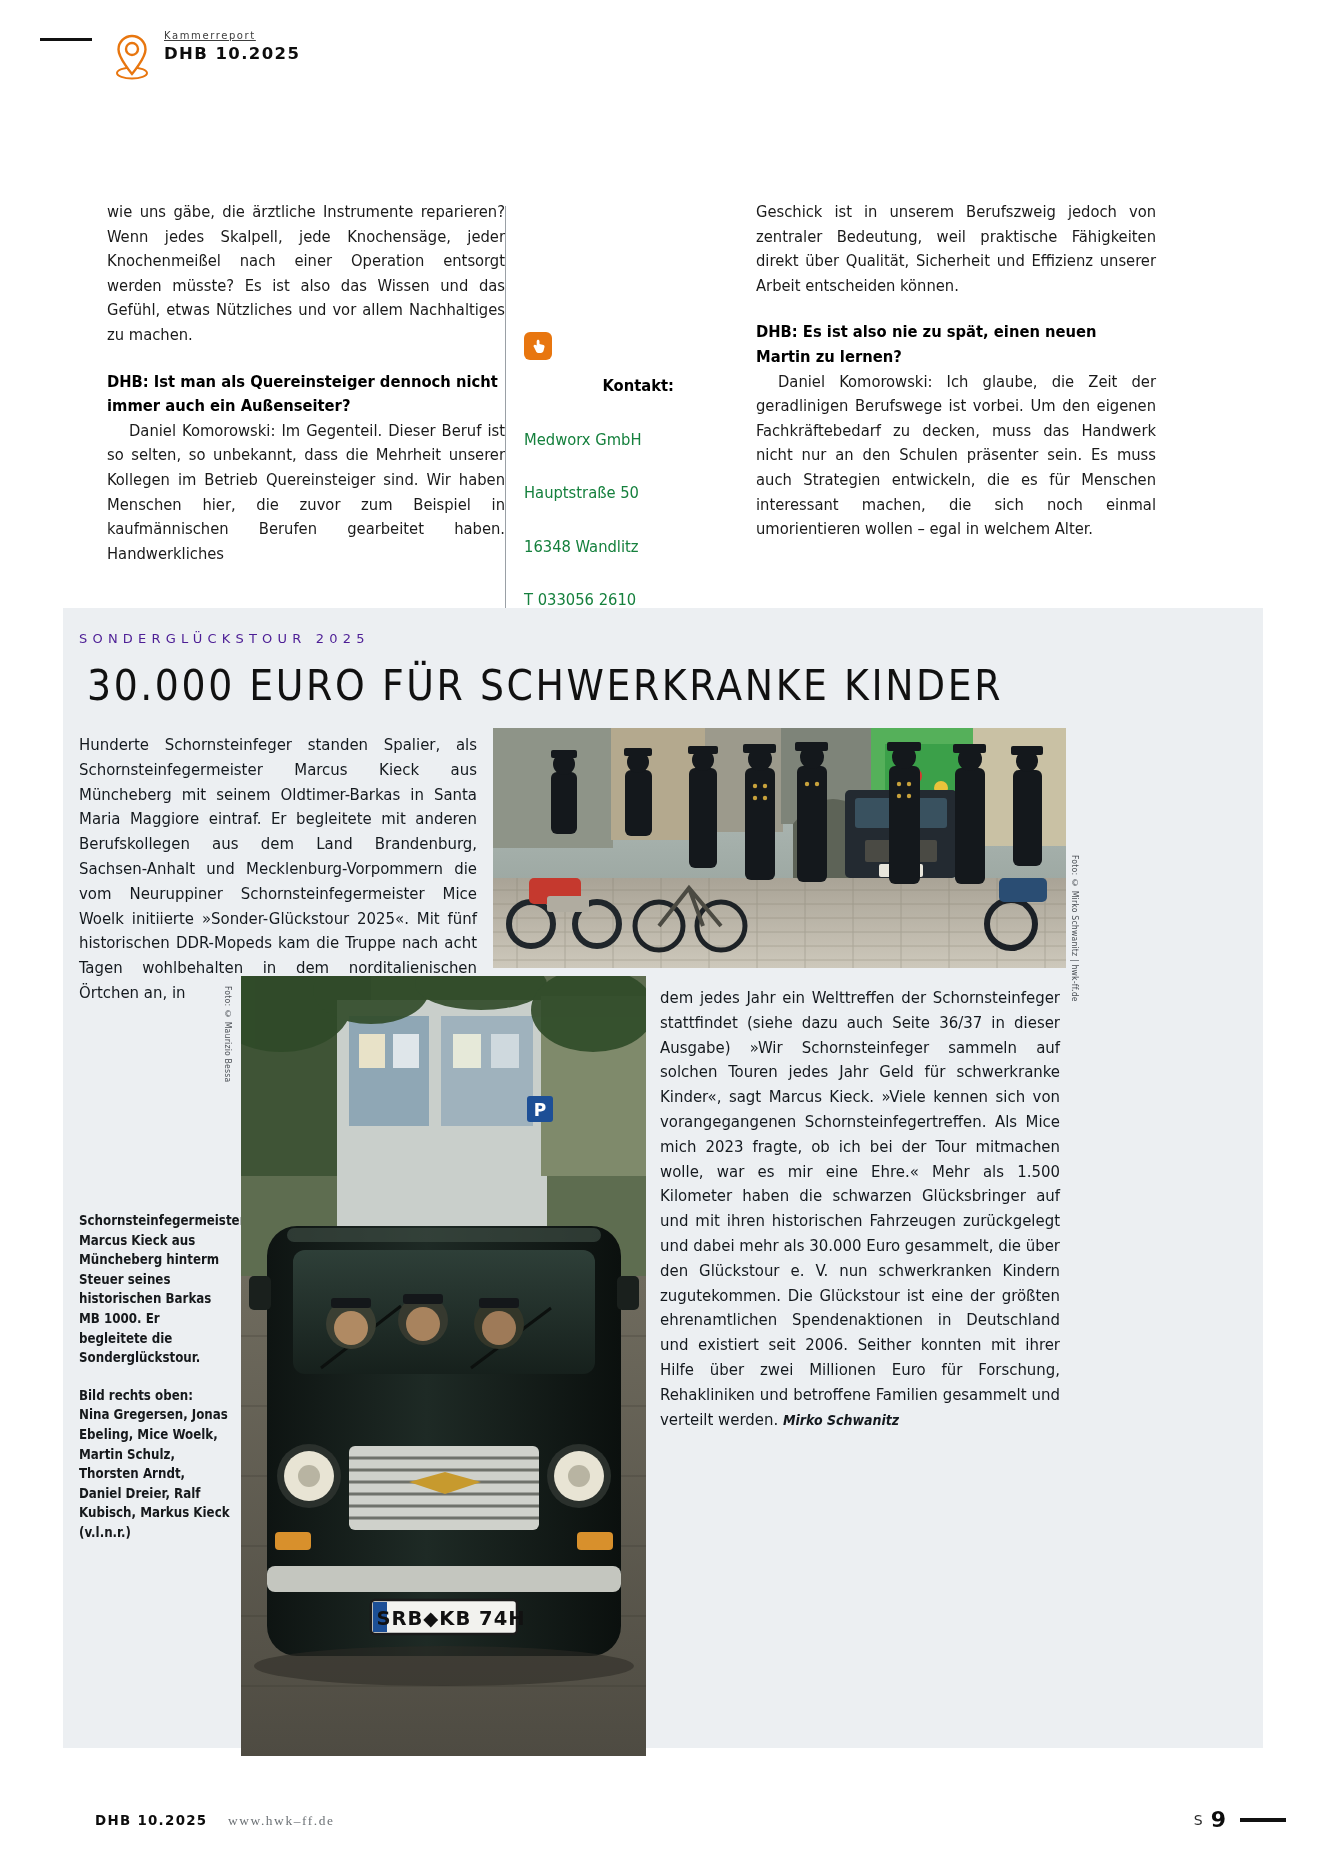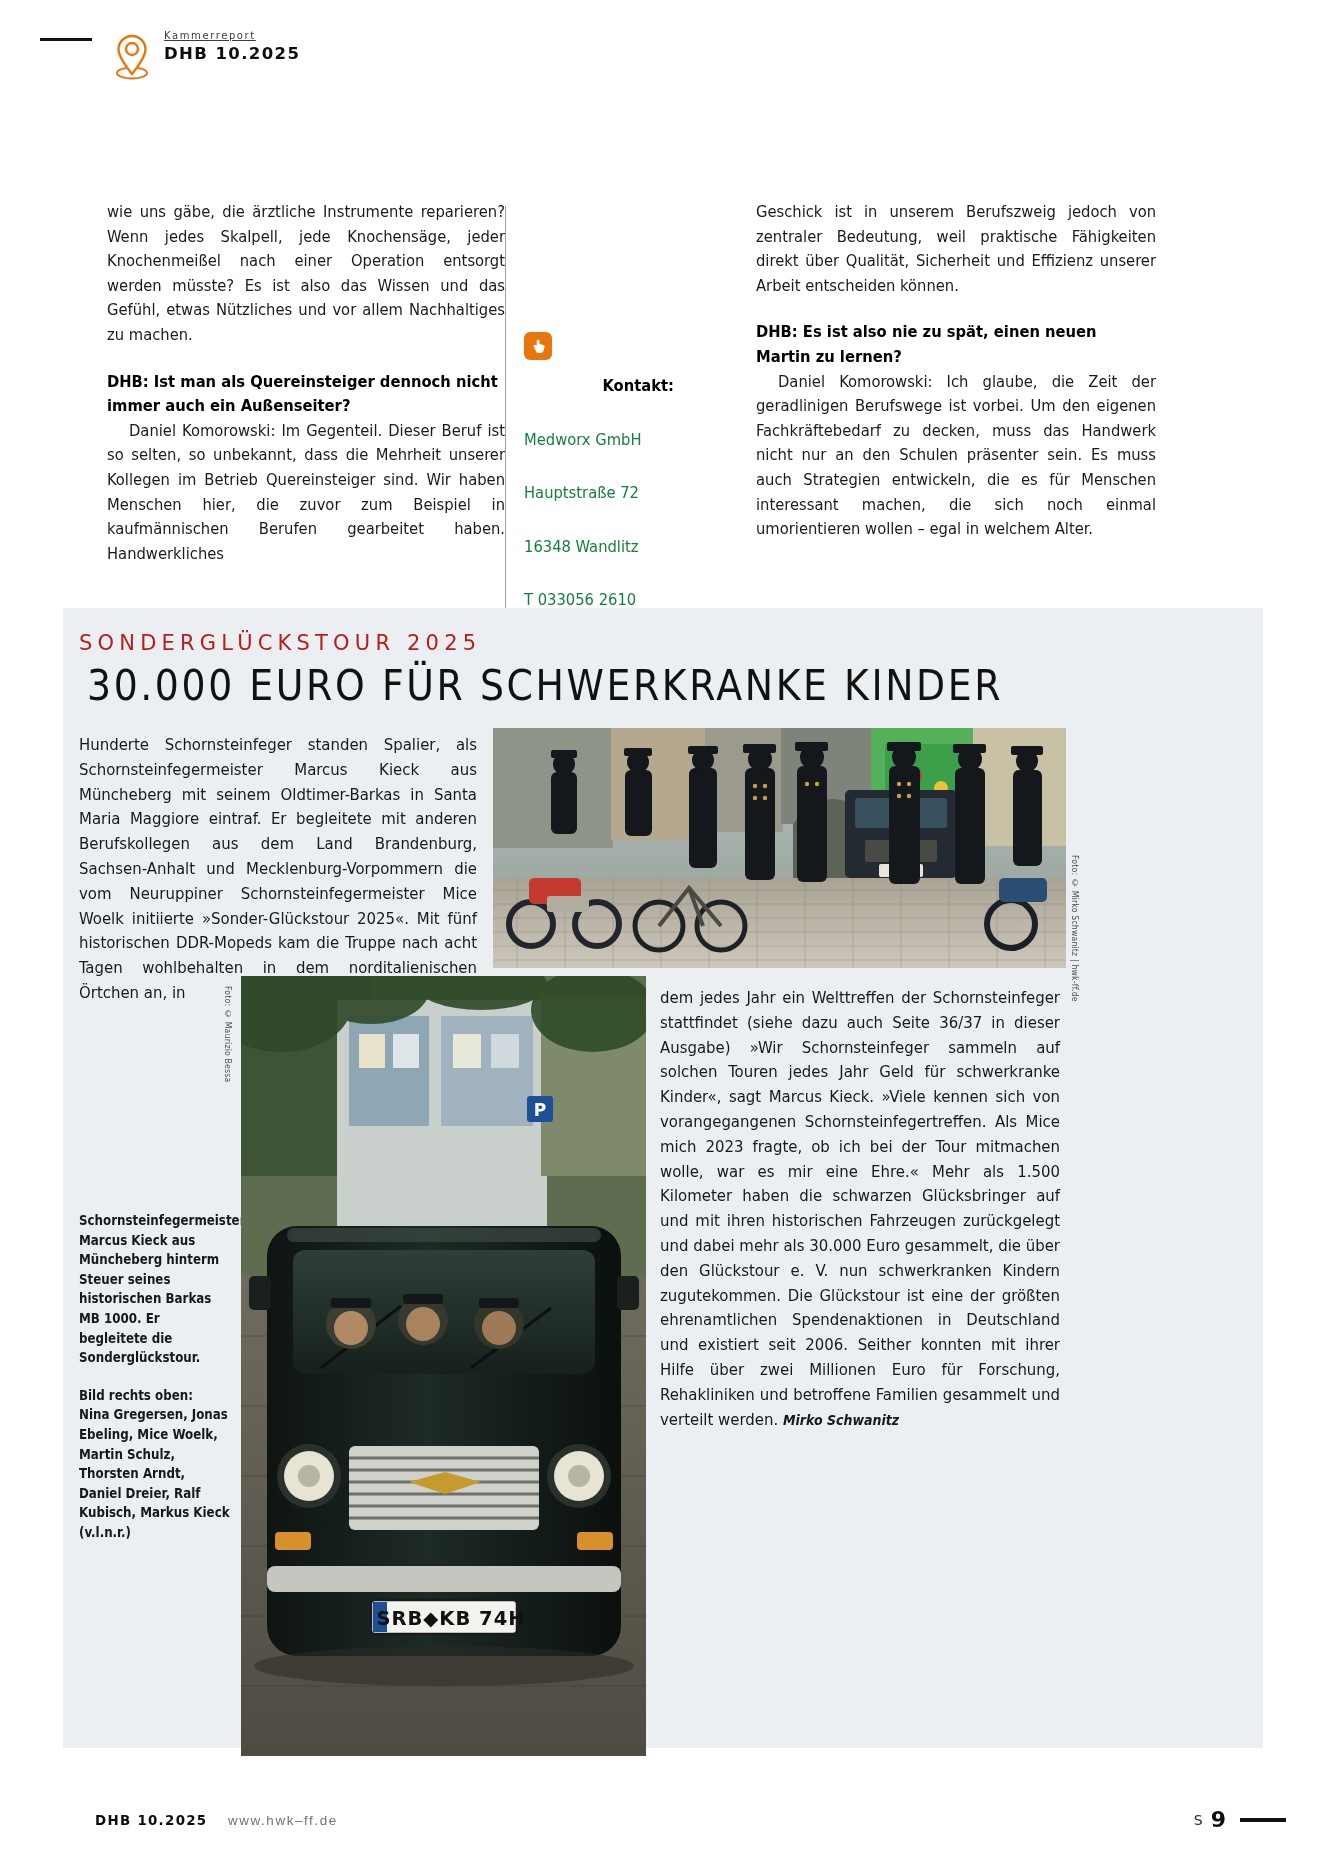--- a/index.html
+++ b/index.html
@@ -121,23 +121,23 @@
     width: 1200px;
     height: 1140px;
     background: #eceff2;
   }
   .feature-inner { position: relative; width: 100%; height: 100%; }
 
   .eyebrow {
     position: absolute;
     left: 16px; top: 23px;
     font-family: "DejaVu Sans", sans-serif;
-    font-size: 21px;
+    font-size: 13px;
     letter-spacing: 5.2px;
-    color: #b91c1c;
+    color: #4c1d95;
     white-space: nowrap;
   }
   .headline {
     position: absolute;
     left: 24px; top: 53px;
     font-family: "DejaVu Sans Condensed", "Liberation Sans", sans-serif;
     font-size: 42px;
     font-weight: 500;
     letter-spacing: 2.6px;
     color: #111;
@@ -222,21 +222,21 @@
   .footer-issue {
     font-family: "DejaVu Sans", sans-serif;
     font-size: 13.4px;
     font-weight: bold;
     letter-spacing: 1.3px;
     color: #0d0d0d;
     display: inline-block;
     vertical-align: baseline;
   }
   .footer-url {
-    font-family: Liberation Sans, sans-serif;
+    font-family: Liberation Serif, serif;
     font-size: 13.4px;
     letter-spacing: 1.6px;
     color: #6d7276;
     display: inline-block;
     margin-left: 16px;
     vertical-align: baseline;
   }
   .footer-right {
     position: absolute;
     right: 0; top: -4px;
@@ -293,21 +293,21 @@
       <div class="contact-icon">
         <svg width="17" height="17" viewBox="0 0 17 17">
           <path d="M4.2 9.4 C3.2 8.4 3.4 7.0 4.6 6.7 C5.3 6.5 6.1 6.9 6.7 7.6 L6.7 3.2
                    C6.7 2.3 7.3 1.7 8.1 1.7 C8.9 1.7 9.5 2.3 9.5 3.2 L9.5 6.0
                    L13.4 7.0 C14.3 7.3 14.7 8.0 14.5 8.9 L13.6 12.6
                    C13.3 14.0 12.2 14.9 10.8 14.9 L8.4 14.9 C7.5 14.9 6.9 14.6 6.4 14.0 Z" fill="#ffffff"></path>
         </svg>
       </div>
       <div class="contact-label">Kontakt:</div>
       <div class="contact-line">Medworx GmbH</div>
-      <div class="contact-line">Hauptstraße 72</div>
+      <div class="contact-line">Hauptstraße 50</div>
       <div class="contact-line">16348 Wandlitz</div>
       <div class="contact-line">T 033056 2610</div>
       <div class="contact-line">office@medworx.team</div>
       <div class="contact-line">medworx.team</div>
     </div>
 
     <div class="col-c">
       <div class="body-txt">Geschick ist in unserem Berufszweig jedoch von zentraler Bedeutung, weil praktische Fähigkeiten direkt über Qualität, Sicherheit und Effizienz unserer Arbeit entscheiden können.</div>
       <div class="q-head">DHB: Es ist also nie zu spät, einen neuen Martin zu lernen?</div>
       <div class="body-txt answer">Daniel Komorowski: Ich glaube, die Zeit der geradlinigen Berufswege ist vorbei. Um den eigenen Fachkräftebedarf zu decken, muss das Handwerk nicht nur an den Schulen präsenter sein. Es muss auch Strategien entwickeln, die es für Menschen interessant machen, die sich noch einmal umorientieren wollen – egal in welchem Alter.</div>

